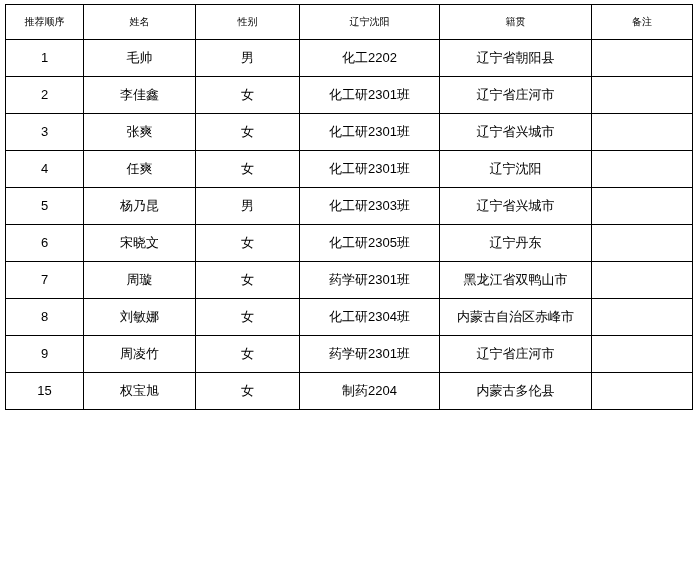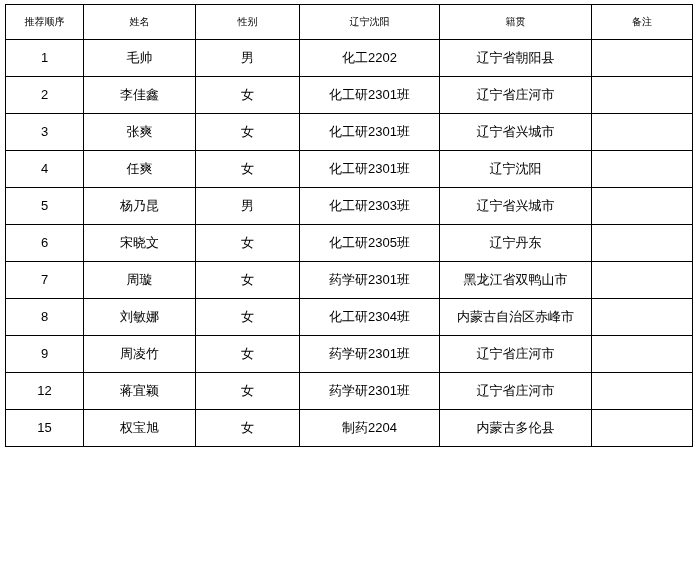--- a/index.html
+++ b/index.html
@@ -137,28 +137,20 @@
       </tr>
       <tr>
         <td>9</td>
         <td>周凌竹</td>
         <td>女</td>
         <td>药学研2301班</td>
         <td>辽宁省庄河市</td>
         <td></td>
       </tr>
       <tr>
-        <td>12</td>
-        <td>蒋宜颖</td>
-        <td>女</td>
-        <td>药学研2301班</td>
-        <td>辽宁省庄河市</td>
-        <td></td>
-      </tr>
-      <tr>
         <td>15</td>
         <td>权宝旭</td>
         <td>女</td>
         <td>制药2204</td>
         <td>内蒙古多伦县</td>
         <td></td>
       </tr>
     </tbody>
   </table>
 </div>

